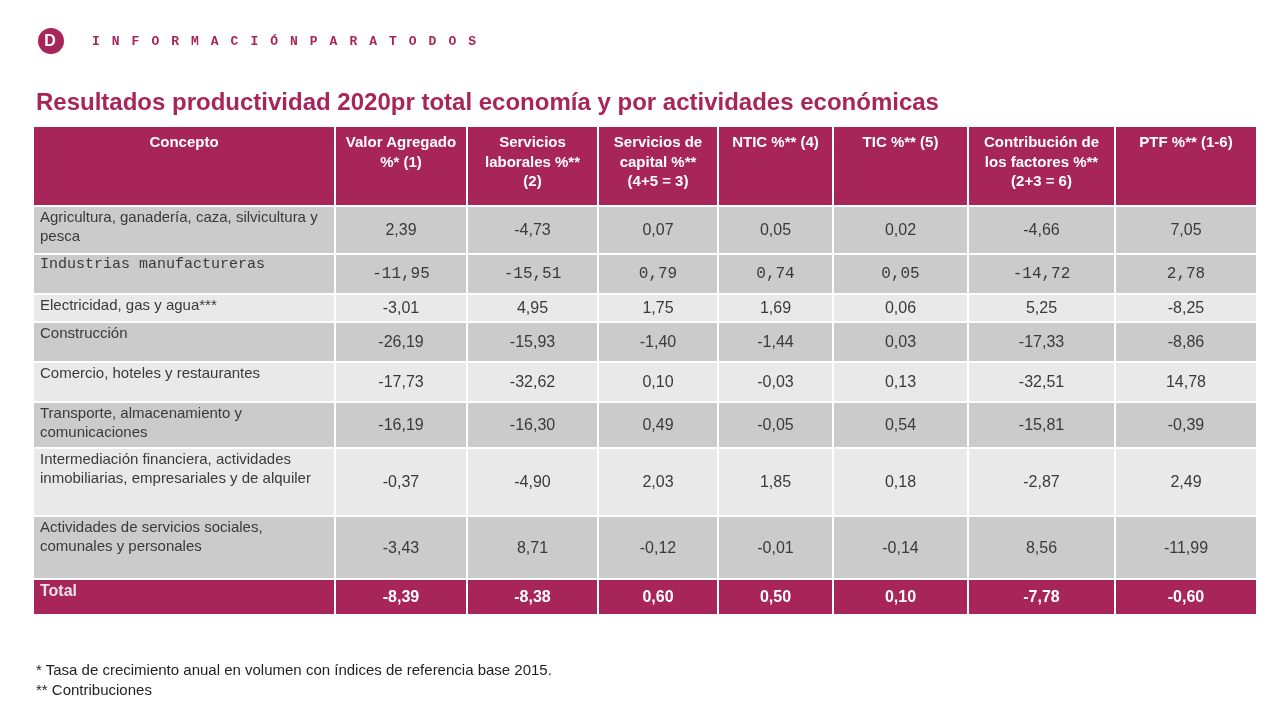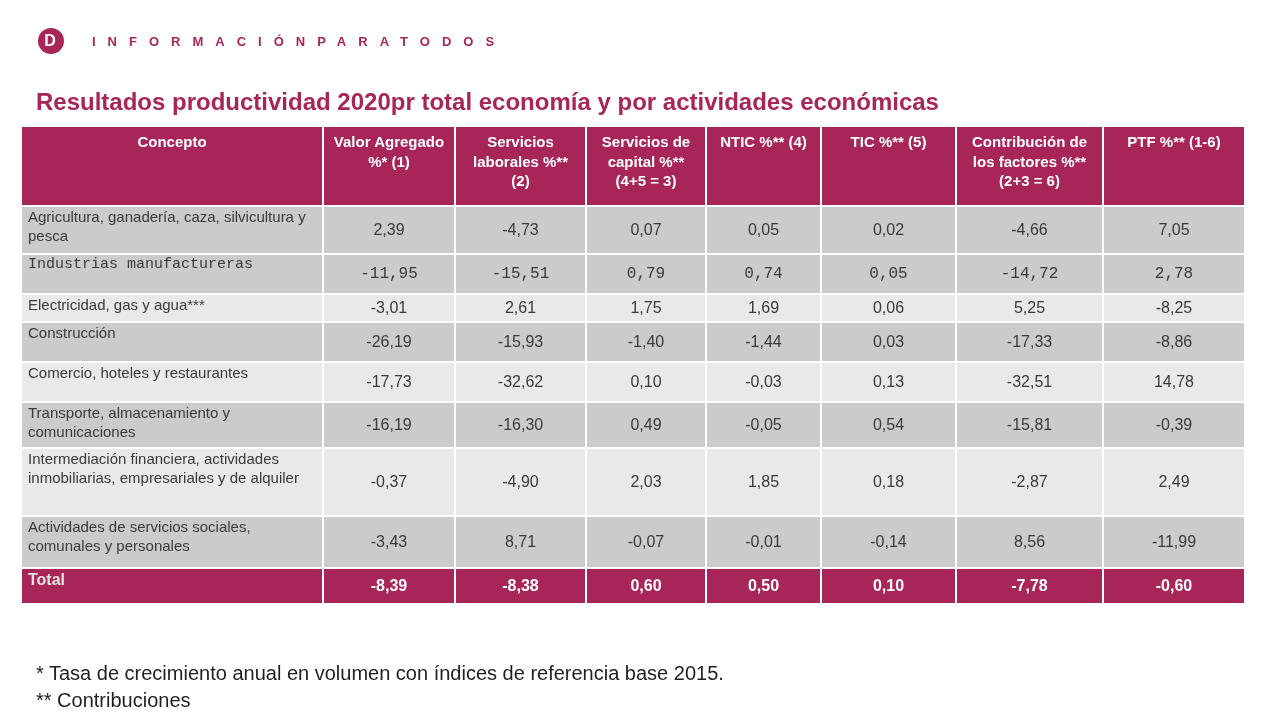--- a/index.html
+++ b/index.html
@@ -12,45 +12,45 @@
   html,body{margin:0;padding:0;background:#fff;}
   body{font-family:"Liberation Sans","DejaVu Sans",sans-serif;}
   .page{position:relative;width:1280px;height:718px;background:#fff;overflow:hidden;}
 
   
   .brand{position:absolute;left:38px;top:28px;display:flex;align-items:center;}
   .brand-circle{width:26px;height:26px;border-radius:50%;background:var(--maroon);
     display:flex;align-items:center;justify-content:center;}
   .brand-circle span{color:#fff;font-weight:bold;font-size:16px;line-height:1;transform:translateX(-1px);}
   .brand-name{margin-left:28px;color:var(--maroon);font-weight:bold;font-size:13px;
-    letter-spacing:12px;white-space:nowrap;}
+    letter-spacing:12px;white-space:nowrap;font-family:Liberation Mono, monospace;}
 
   
   .title{position:absolute;left:36px;top:88px;color:var(--maroon);font-weight:bold;
     font-size:24px;white-space:nowrap;}
 
   
-  .tbl-wrap{position:absolute;left:20px;top:125px;width:1224px;}
+  .tbl-wrap{position:absolute;left:32px;top:125px;width:1224px;}
   table{border-collapse:collapse;width:1224px;table-layout:fixed;}
   th,td{border:2px solid #fff;overflow:hidden;}
   thead th{background:var(--maroon);color:#fff;font-weight:bold;font-size:15px;
     line-height:1.3;text-align:center;vertical-align:top;padding:5px 2px 0 2px;
     white-space:pre-line;height:80px;}
   td.concept-cell{font-size:15px;color:var(--ink);text-align:left;vertical-align:top;
     padding:1px 10px 2px 6px;line-height:1.25;}
   td.num-cell{font-size:16px;color:var(--ink);text-align:center;vertical-align:middle;
     padding:0 4px;}
   tr.dark td{background:var(--row-dark);}
   tr.light td{background:var(--row-light);}
   tr.total-row td{background:var(--maroon);color:#fff;font-weight:bold;}
   tr.total-row td.concept-cell{color:#e5e5e5;font-size:16px;}
   tr.total-row td.num-cell{color:#fff;font-size:16px;}
 
   
-  .footnotes{position:absolute;left:36px;top:660px;color:#1f1f1f;font-size:20px;line-height:1.35;}
+  .footnotes{position:absolute;left:36px;top:660px;color:#1f1f1f;font-size:15px;line-height:1.35;}
   .footnotes div{white-space:nowrap;}
 </style>
 </head>
 <body>
 
 <div class="page">
 
   <div class="brand">
     <div class="brand-circle">
       <span>D</span>
@@ -108,21 +108,21 @@
             <td class="num-cell">-15,51</td>
             <td class="num-cell">0,79</td>
             <td class="num-cell">0,74</td>
             <td class="num-cell">0,05</td>
             <td class="num-cell">-14,72</td>
             <td class="num-cell">2,78</td>
           </tr>
           <tr class="light" style="height: 28px;">
             <td class="concept-cell">Electricidad, gas y agua***</td>
             <td class="num-cell">-3,01</td>
-            <td class="num-cell">2,61</td>
+            <td class="num-cell">4,95</td>
             <td class="num-cell">1,75</td>
             <td class="num-cell">1,69</td>
             <td class="num-cell">0,06</td>
             <td class="num-cell">5,25</td>
             <td class="num-cell">-8,25</td>
           </tr>
           <tr class="dark" style="height: 40px;">
             <td class="concept-cell">Construcción</td>
             <td class="num-cell">-26,19</td>
             <td class="num-cell">-15,93</td>
@@ -155,25 +155,25 @@
           <tr class="light" style="height: 68px;">
             <td class="concept-cell">Intermediación financiera, actividades inmobiliarias, empresariales y de alquiler</td>
             <td class="num-cell">-0,37</td>
             <td class="num-cell">-4,90</td>
             <td class="num-cell">2,03</td>
             <td class="num-cell">1,85</td>
             <td class="num-cell">0,18</td>
             <td class="num-cell">-2,87</td>
             <td class="num-cell">2,49</td>
           </tr>
-          <tr class="dark" style="height: 52px;">
+          <tr class="dark" style="height: 63px;">
             <td class="concept-cell">Actividades de servicios sociales, comunales y personales</td>
             <td class="num-cell">-3,43</td>
             <td class="num-cell">8,71</td>
-            <td class="num-cell">-0,07</td>
+            <td class="num-cell">-0,12</td>
             <td class="num-cell">-0,01</td>
             <td class="num-cell">-0,14</td>
             <td class="num-cell">8,56</td>
             <td class="num-cell">-11,99</td>
           </tr>
           <tr class="total-row" style="height: 36px;">
             <td class="concept-cell">Total</td>
             <td class="num-cell">-8,39</td>
             <td class="num-cell">-8,38</td>
             <td class="num-cell">0,60</td>

